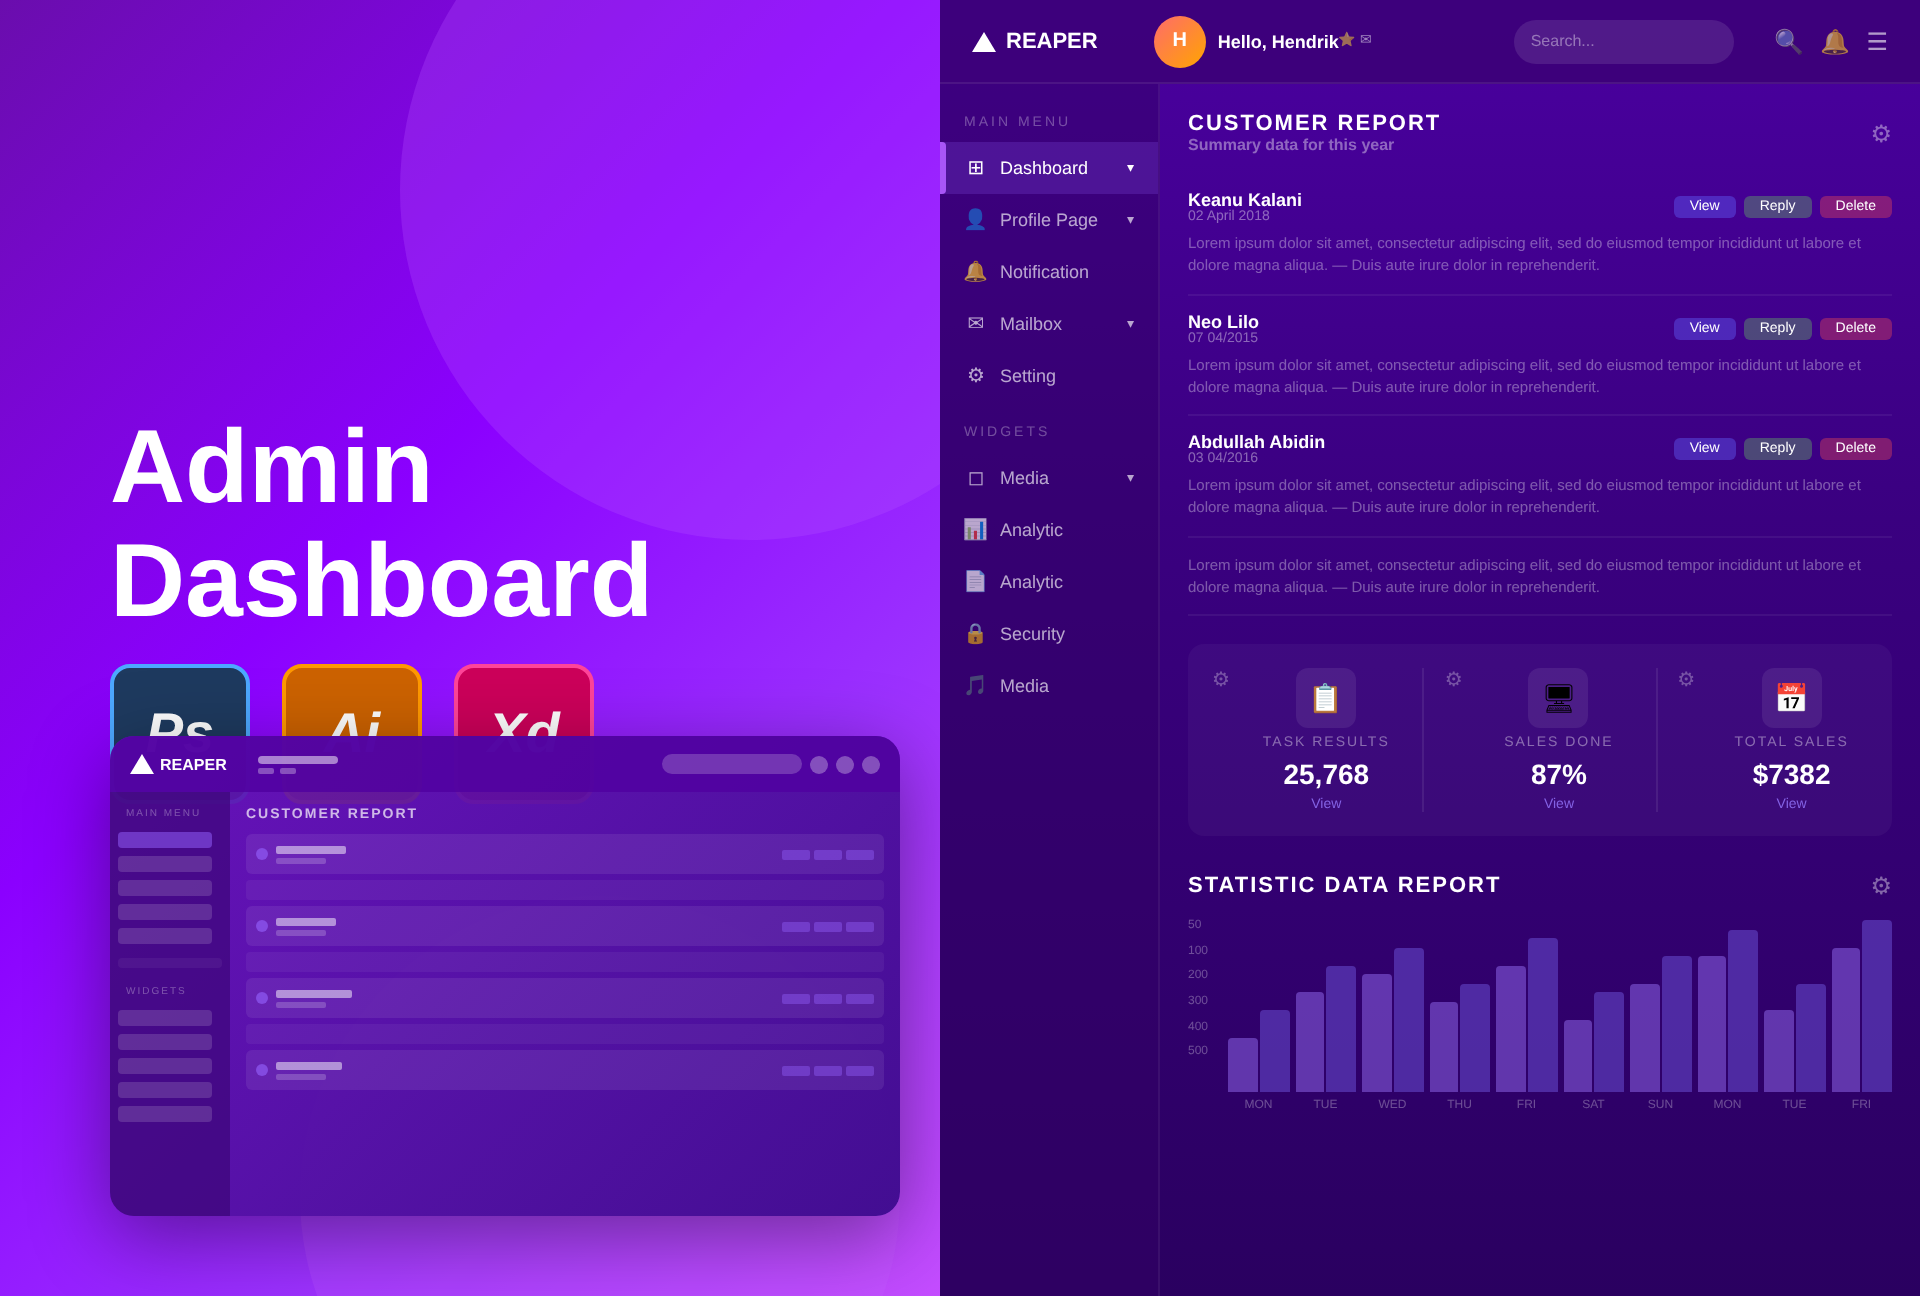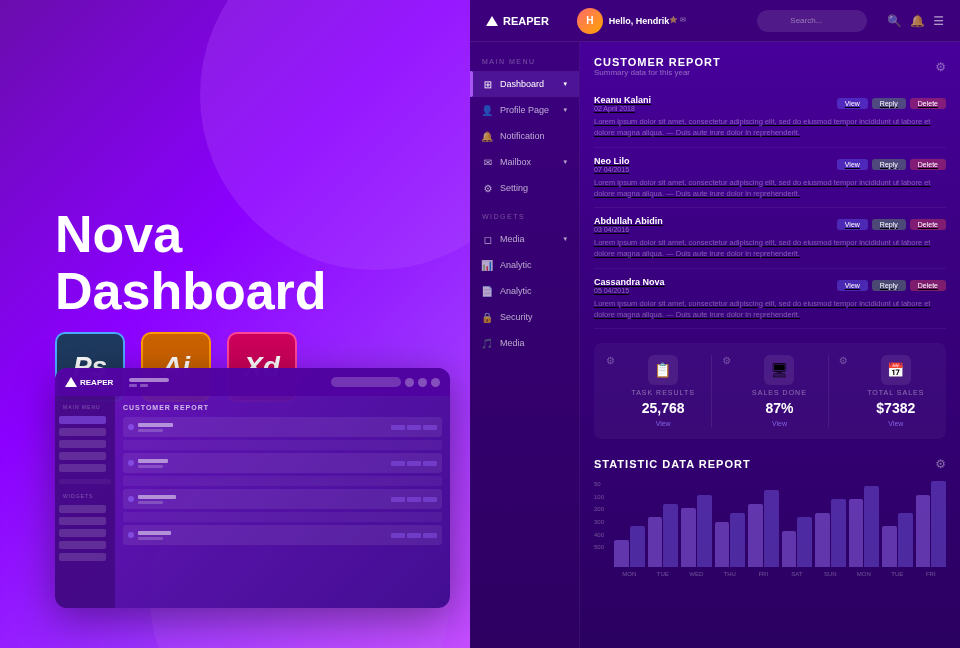--- a/index.html
+++ b/index.html
@@ -198,21 +198,21 @@
     .user-details { display: flex; }
     .user-name { color: white; font-size: 9px; font-weight: 600; }
     .user-role { color: rgba(255,255,255,0.5); font-size: 7px; }
     .header-search {
       margin-left: auto;
       width: 110px; height: 22px;
       background: rgba(255,255,255,0.1);
       border-radius: 11px;
       display: flex; align-items: center; padding: 0 8px;
     }
-    .search-placeholder { color: rgba(255,255,255,0.4); font-size: 8px; flex: 1; margin-left: 25px; }
+    .search-placeholder { color: rgba(255,255,255,0.4); font-size: 8px; flex: 1; }
     .header-icons { display: flex; gap: 8px; margin-left: 8px; }
     .header-icon { color: rgba(255,255,255,0.6); font-size: 12px; cursor: pointer; }
 
     
     .dash-body {
       display: flex;
       flex: 1;
       overflow: hidden;
     }
 
@@ -264,29 +264,28 @@
     
     .section-header {
       display: flex; align-items: center; justify-content: space-between;
       margin-bottom: 10px;
     }
     .section-title {
       color: white; font-size: 11px; font-weight: 700;
       letter-spacing: 1px; text-transform: uppercase;
     }
     .section-subtitle {
-      color: rgba(255,255,255,0.4); font-size: 8px;
+      color: rgba(255,255,255,0.4); font-size: 8px; font-weight: bold;
     }
     .section-gear { color: rgba(255,255,255,0.4); font-size: 12px; cursor: pointer; }
 
     .report-table { width: 100%; }
     .report-row {
       padding: 8px 0;
       border-bottom: 1px solid rgba(255,255,255,0.06);
-      text-decoration: underline;
     }
     .report-row-header {
       display: flex; align-items: center; justify-content: space-between;
       margin-bottom: 4px;
     }
     .report-customer-name { color: white; font-size: 9px; font-weight: 600; }
     .report-date { color: rgba(255,255,255,0.4); font-size: 7px; }
     .report-actions { display: flex; gap: 4px; }
     .btn-small {
       padding: 2px 8px;
@@ -384,21 +383,21 @@
     
     .dash-main::-webkit-scrollbar { width: 3px; }
     .dash-main::-webkit-scrollbar-track { background: transparent; }
     .dash-main::-webkit-scrollbar-thumb { background: rgba(150,100,255,0.3); border-radius: 2px; }
   </style>
 </head>
 <body>
 
 <div class="left-panel">
   <h1 class="hero-title">
-    <span>Nova</span><br>
+    <span>Admin</span><br>
     <span>Dashboard</span>
   </h1>
 
   <div class="tool-icons">
     <div class="tool-icon tool-ps">Ps</div>
     <div class="tool-icon tool-ai">Ai</div>
     <div class="tool-icon tool-xd">Xd</div>
   </div>
 
   <div class="mini-preview">
@@ -626,31 +625,20 @@
             <div class="report-actions">
               <button class="btn-small btn-view">View</button>
               <button class="btn-small btn-reply">Reply</button>
               <button class="btn-small btn-delete">Delete</button>
             </div>
           </div>
           <div class="report-text">Lorem ipsum dolor sit amet, consectetur adipiscing elit, sed do eiusmod tempor incididunt ut labore et dolore magna aliqua. — Duis aute irure dolor in reprehenderit.</div>
         </div>
 
         <div class="report-row">
-          <div class="report-row-header">
-            <div>
-              <div class="report-customer-name">Cassandra Nova</div>
-              <div class="report-date">05 04/2015</div>
-            </div>
-            <div class="report-actions">
-              <button class="btn-small btn-view">View</button>
-              <button class="btn-small btn-reply">Reply</button>
-              <button class="btn-small btn-delete">Delete</button>
-            </div>
-          </div>
           <div class="report-text">Lorem ipsum dolor sit amet, consectetur adipiscing elit, sed do eiusmod tempor incididunt ut labore et dolore magna aliqua. — Duis aute irure dolor in reprehenderit.</div>
         </div>
       </div>
 
       <div class="stats-row">
         <span class="stat-gear">⚙</span>
 
         <div class="stat-card">
           <div class="stat-icon-wrap">📋</div>
           <div class="stat-label">TASK RESULTS</div>

